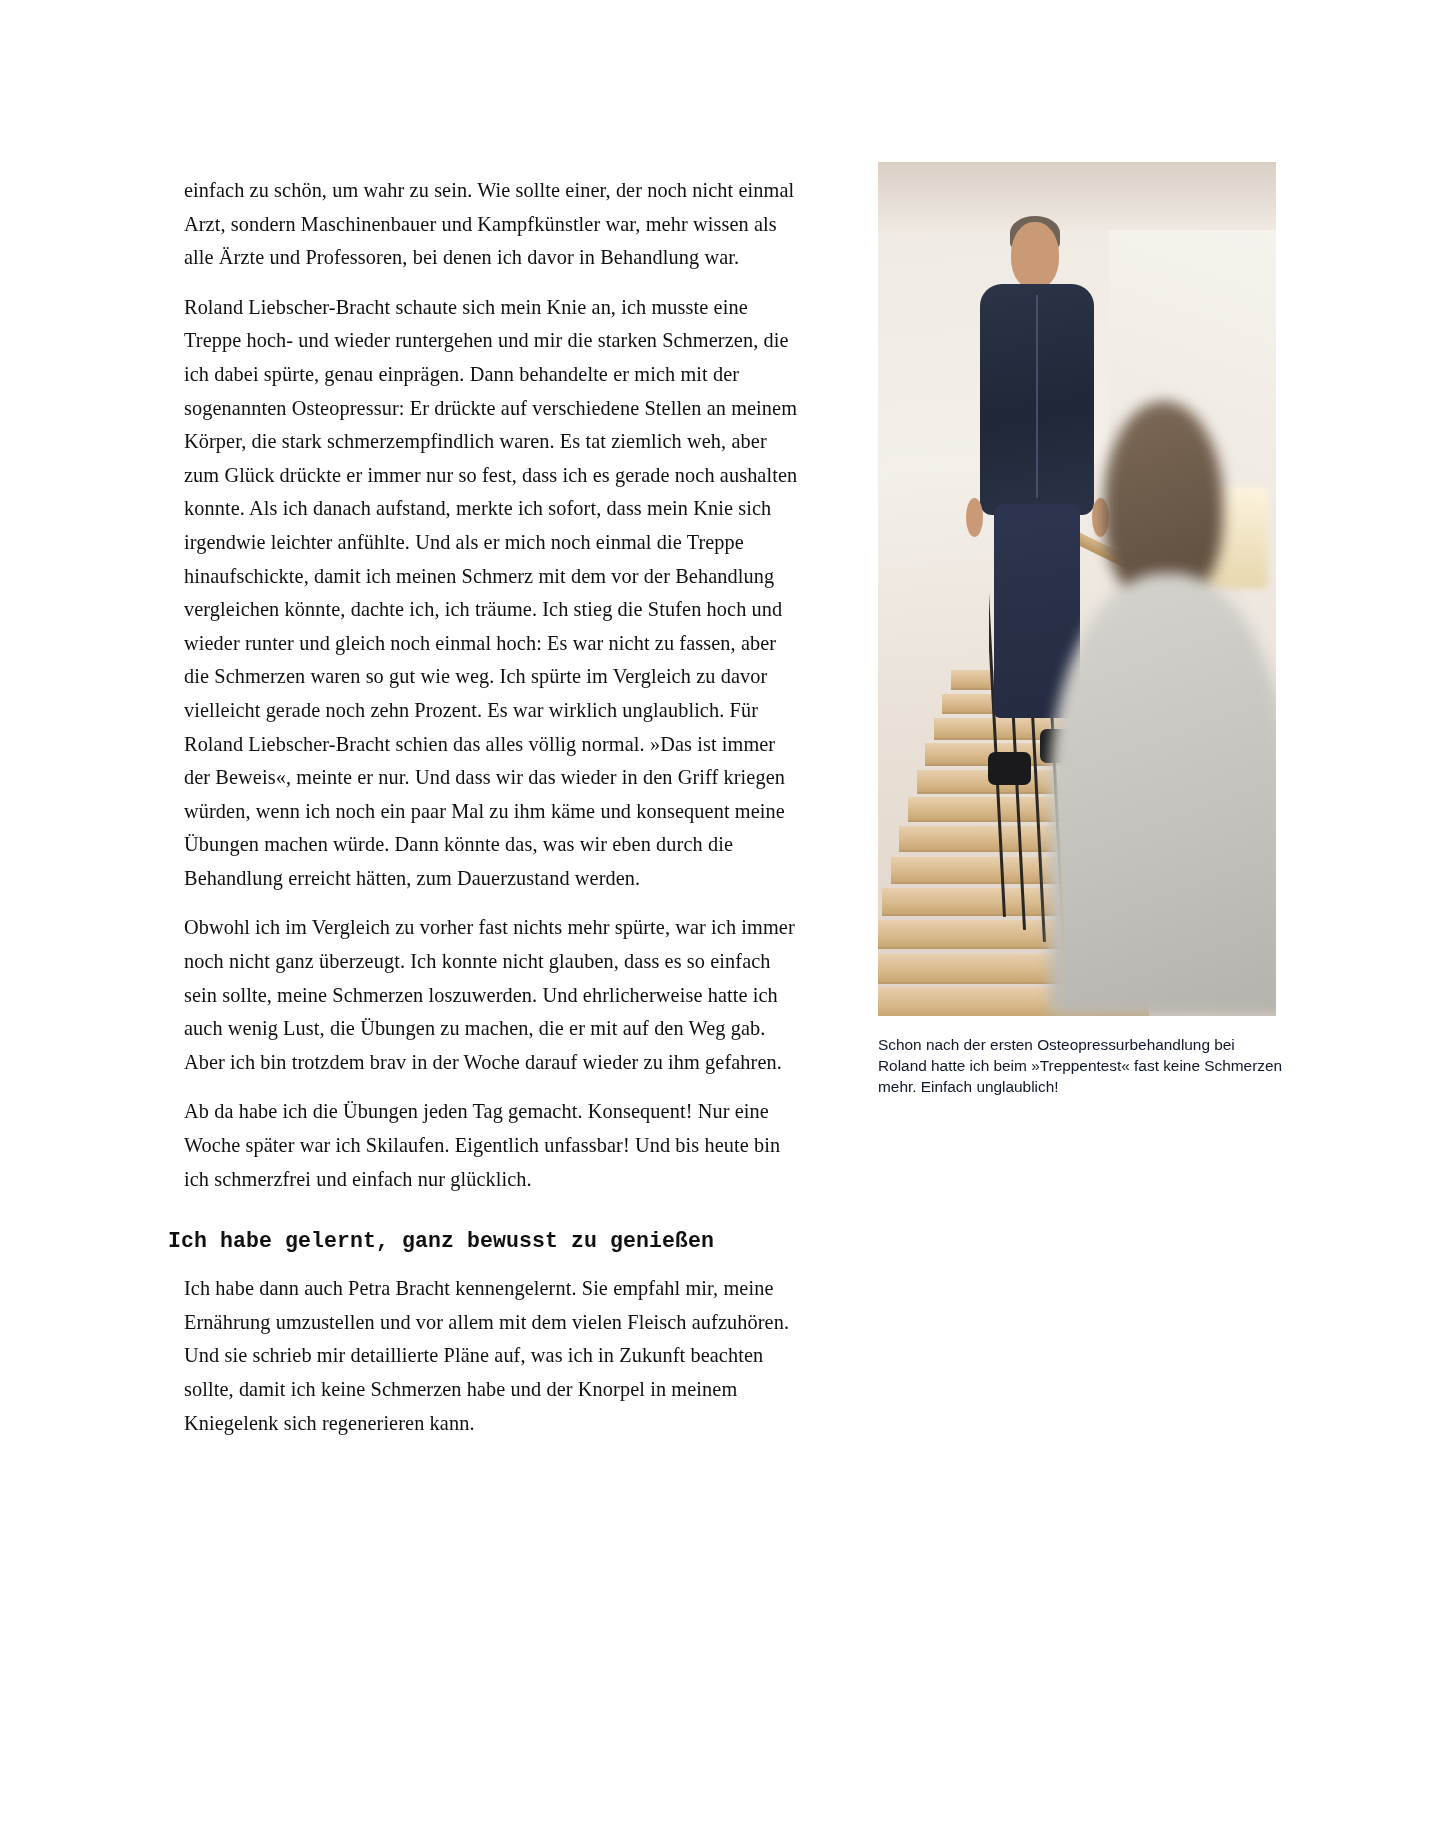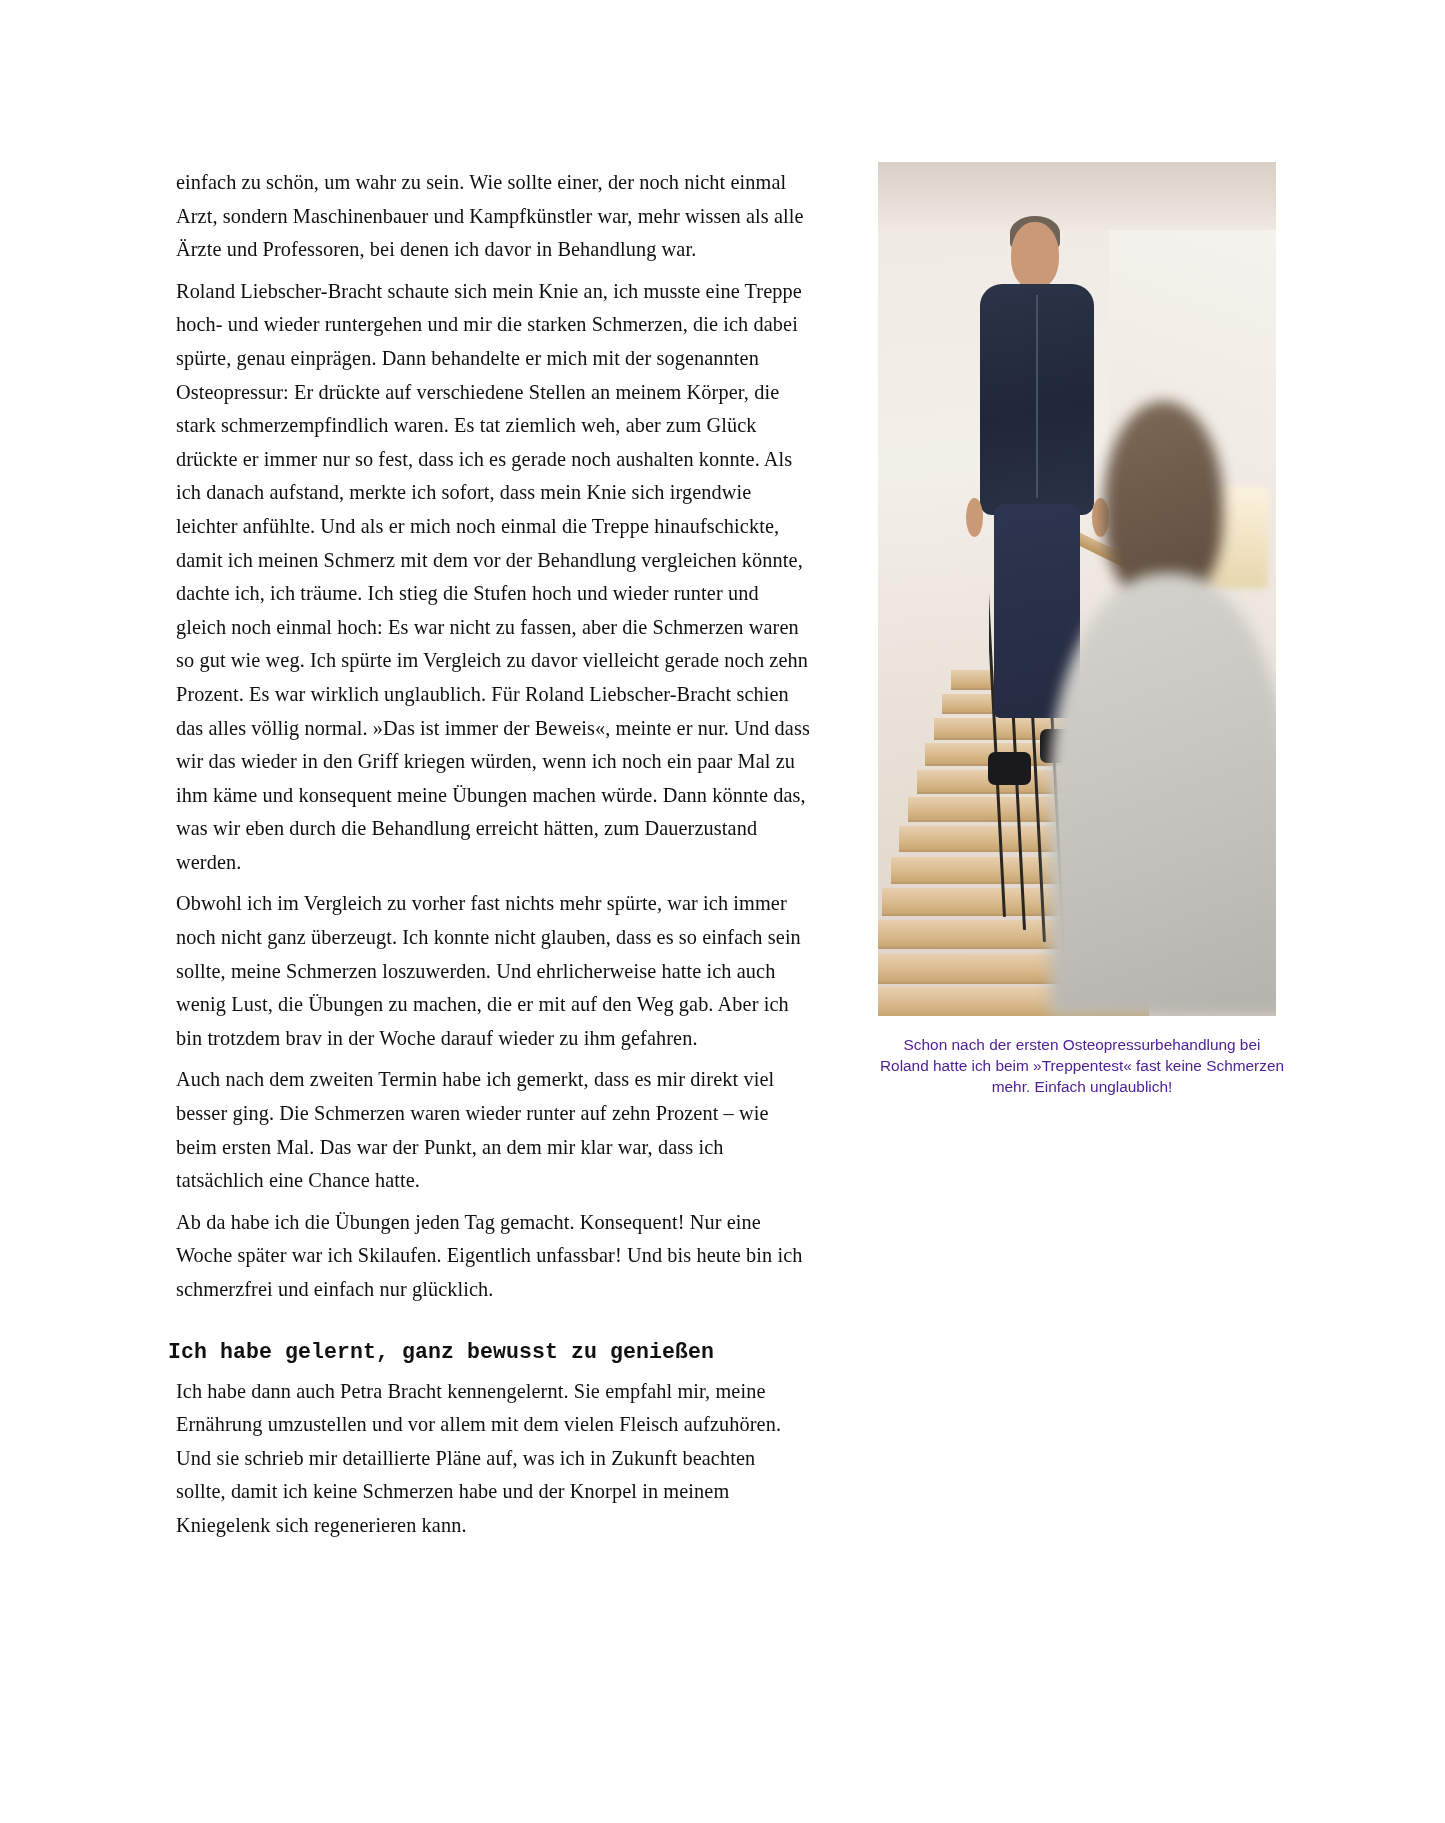--- a/index.html
+++ b/index.html
@@ -28,21 +28,21 @@
     left: 168px;
     top: 158px;
     width: 650px;
   }
 
   .body-par {
     font-family: "Liberation Serif", serif;
     font-size: 20.3px;
     line-height: 33.6px;
     text-align: left;
-    margin: 8px;
+    margin: 16px;
     letter-spacing: 0.1px;
   }
 
   .section-head {
     font-family: Liberation Mono, monospace;
     font-size: 21.5px;
     line-height: 30px;
     margin: 30px 0 3px 0;
     letter-spacing: 0.1px;
     color: #12100f;
@@ -240,34 +240,32 @@
   }
 
   .caption {
     position: absolute;
     left: 878px;
     top: 1034px;
     width: 408px;
     font-family: "Liberation Sans", sans-serif;
     font-size: 15.4px;
     line-height: 21px;
-    color: #4c1d95;
-    text-align: center;
+    color: #0f172a;
   }
 </style>
 </head>
 <body>
 
 <div class="page">
 
   <div class="text-col">
     <p class="body-par">einfach zu schön, um wahr zu sein. Wie sollte einer, der noch nicht einmal Arzt, sondern Maschinenbauer und Kampfkünstler war, mehr wissen als alle Ärzte und Professoren, bei denen ich davor in Behandlung war.</p>
     <p class="body-par">Roland Liebscher-Bracht schaute sich mein Knie an, ich musste eine Treppe hoch- und wieder runtergehen und mir die starken Schmerzen, die ich dabei spürte, genau einprägen. Dann behandelte er mich mit der sogenannten Osteopressur: Er drückte auf verschiedene Stellen an meinem Körper, die stark schmerzempfindlich waren. Es tat ziemlich weh, aber zum Glück drückte er immer nur so fest, dass ich es gerade noch aushalten konnte. Als ich danach aufstand, merkte ich sofort, dass mein Knie sich irgendwie leichter anfühlte. Und als er mich noch einmal die Treppe hinaufschickte, damit ich meinen Schmerz mit dem vor der Behandlung vergleichen könnte, dachte ich, ich träume. Ich stieg die Stufen hoch und wieder runter und gleich noch einmal hoch: Es war nicht zu fassen, aber die Schmerzen waren so gut wie weg. Ich spürte im Vergleich zu davor vielleicht gerade noch zehn Prozent. Es war wirklich unglaublich. Für Roland Liebscher-Bracht schien das alles völlig normal. »Das ist immer der Beweis«, meinte er nur. Und dass wir das wieder in den Griff kriegen würden, wenn ich noch ein paar Mal zu ihm käme und konsequent meine Übungen machen würde. Dann könnte das, was wir eben durch die Behandlung erreicht hätten, zum Dauerzustand werden.</p>
     <p class="body-par">Obwohl ich im Vergleich zu vorher fast nichts mehr spürte, war ich immer noch nicht ganz überzeugt. Ich konnte nicht glauben, dass es so einfach sein sollte, meine Schmerzen loszuwerden. Und ehrlicherweise hatte ich auch wenig Lust, die Übungen zu machen, die er mit auf den Weg gab. Aber ich bin trotzdem brav in der Woche darauf wieder zu ihm gefahren.</p>
-    <p class="body-par">Auch nach dem zweiten Termin habe ich gemerkt, dass es mir direkt viel besser ging. Die Schmerzen waren wieder runter auf zehn Prozent – wie beim ersten Mal. Das war der Punkt, an dem mir klar war, dass ich tatsächlich eine Chance hatte.</p>
     <p class="body-par">Ab da habe ich die Übungen jeden Tag gemacht. Konsequent! Nur eine Woche später war ich Skilaufen. Eigentlich unfassbar! Und bis heute bin ich schmerzfrei und einfach nur glücklich.</p>
 
     <h2 class="section-head">Ich habe gelernt, ganz bewusst zu genießen</h2>
     <p class="body-par">Ich habe dann auch Petra Bracht kennengelernt. Sie empfahl mir, meine Ernährung umzustellen und vor allem mit dem vielen Fleisch aufzuhören. Und sie schrieb mir detaillierte Pläne auf, was ich in Zukunft beachten sollte, damit ich keine Schmerzen habe und der Knorpel in meinem Kniegelenk sich regenerieren kann.</p>
   </div>
 
   <div class="photo-wrap">
     <div class="photo">
       <div class="ph-wall"></div>
       <div class="ph-wall-right"></div>

